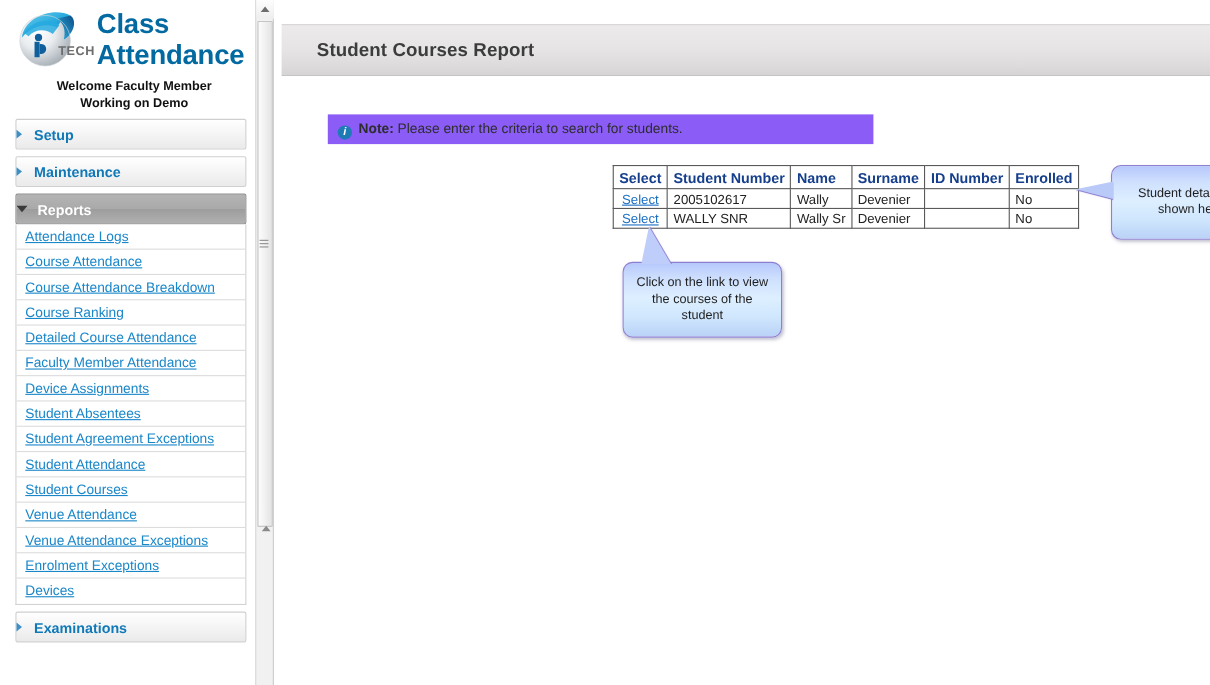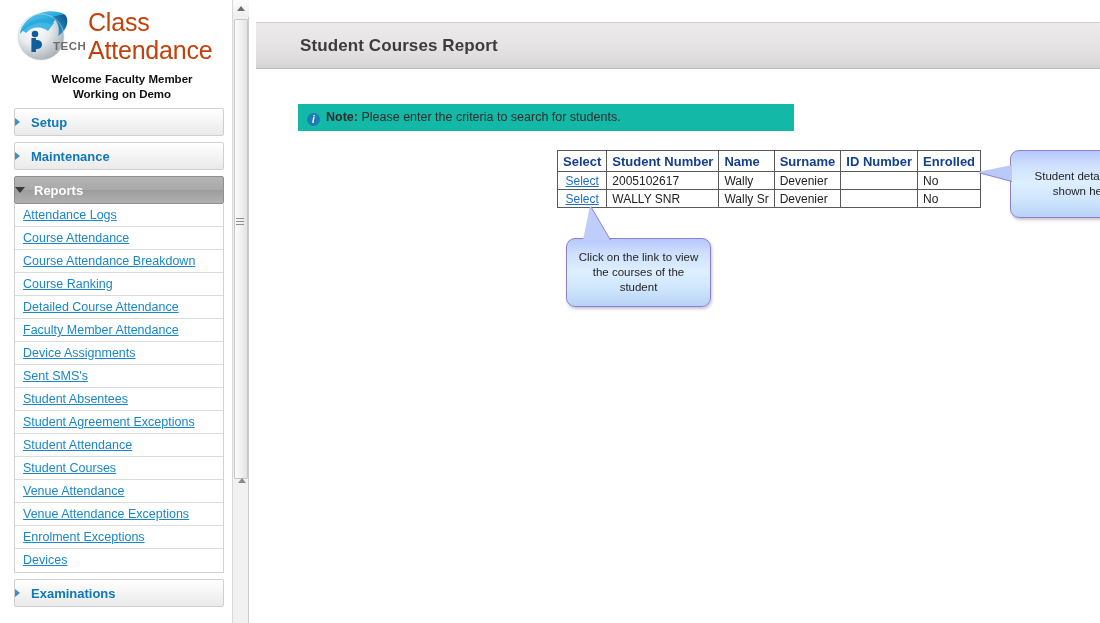--- a/index.html
+++ b/index.html
@@ -36,23 +36,23 @@
   }
   .logo-wrap {
     position: absolute;
     left: 8px; top: 4px;
     width: 82px; height: 62px;
   }
   .brand-title {
     position: absolute;
     left: 88px; top: 8px;
     width: 134px;
-    color: #c2410c;
+    color: #0369a1;
     font-size: 25px;
-    font-weight: normal;
+    font-weight: bold;
     line-height: 28px;
     letter-spacing: -0.2px;
   }
   .brand-sub {
     position: absolute;
     right: 10px; top: 72px;
     width: 200px;
     text-align: center;
     color: #111111;
     font-size: 11.5px;
@@ -190,34 +190,34 @@
     position: absolute;
     left: 0; top: 22px;
     width: 844px;
     height: 47px;
     background: linear-gradient(to bottom, #eceaea 0%, #e6e4e4 48%, #dddbdb 82%, #d5d3d3 100%);
     border-top: 1px solid #cfcfcf;
     border-bottom: 1px solid #bdbdbd;
   }
   .page-head h1 {
     margin: 0;
-    padding-left: 44px;
+    padding-left: 32px;
     line-height: 45px;
     font-size: 17px;
     font-weight: bold;
     color: #3c3c3c;
     letter-spacing: 0.1px;
   }
 
   .note-bar {
     position: absolute;
     left: 42px; top: 104px;
     width: 496px;
     height: 27px;
-    background: #14b8a6;
+    background: #8b5cf6;
     line-height: 27px;
     font-size: 12.5px;
     color: #2d2d2d;
     white-space: nowrap;
   }
   .note-ico {
     display: inline-block;
     width: 13px; height: 13px;
     border-radius: 50%;
     background: #1f7bb6;
@@ -366,21 +366,20 @@
     </div>
 
     <div class="nav-list">
       <a class="nav-link">Attendance Logs</a>
       <a class="nav-link">Course Attendance</a>
       <a class="nav-link">Course Attendance Breakdown</a>
       <a class="nav-link">Course Ranking</a>
       <a class="nav-link">Detailed Course Attendance</a>
       <a class="nav-link">Faculty Member Attendance</a>
       <a class="nav-link">Device Assignments</a>
-      <a class="nav-link">Sent SMS's</a>
       <a class="nav-link">Student Absentees</a>
       <a class="nav-link">Student Agreement Exceptions</a>
       <a class="nav-link">Student Attendance</a>
       <a class="nav-link">Student Courses</a>
       <a class="nav-link">Venue Attendance</a>
       <a class="nav-link">Venue Attendance Exceptions</a>
       <a class="nav-link">Enrolment Exceptions</a>
       <a class="nav-link">Devices</a>
     </div>
 

